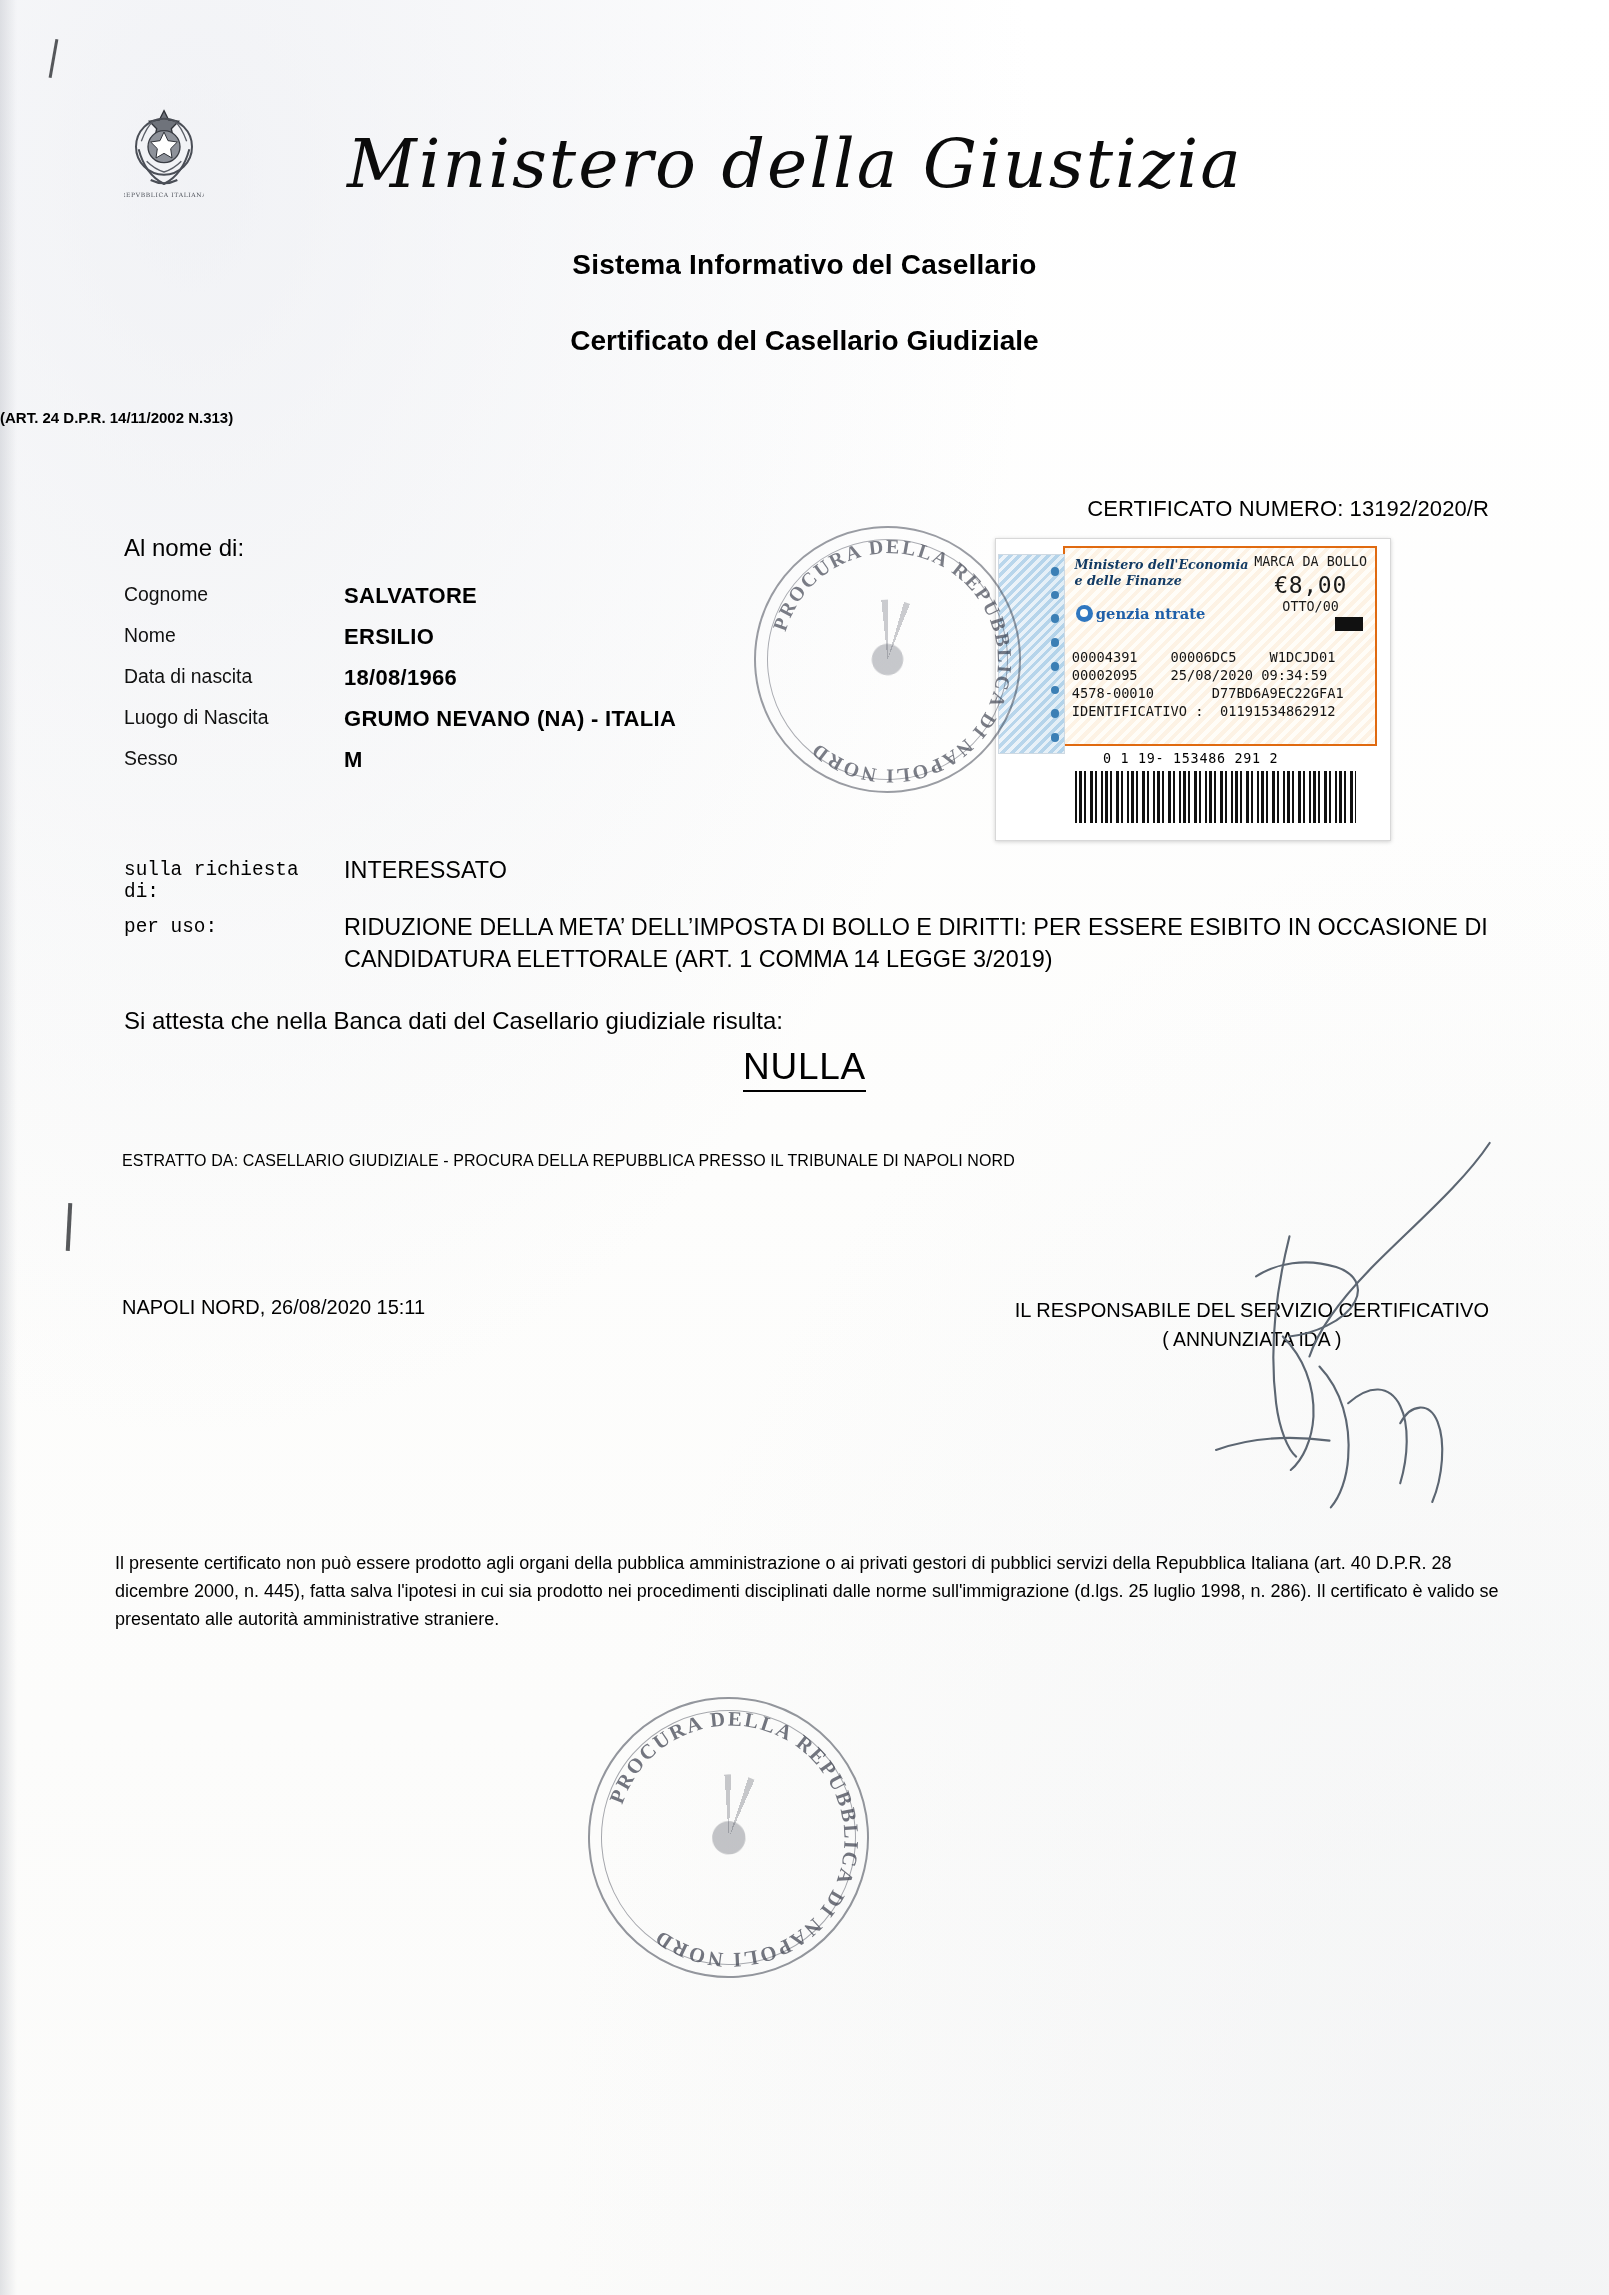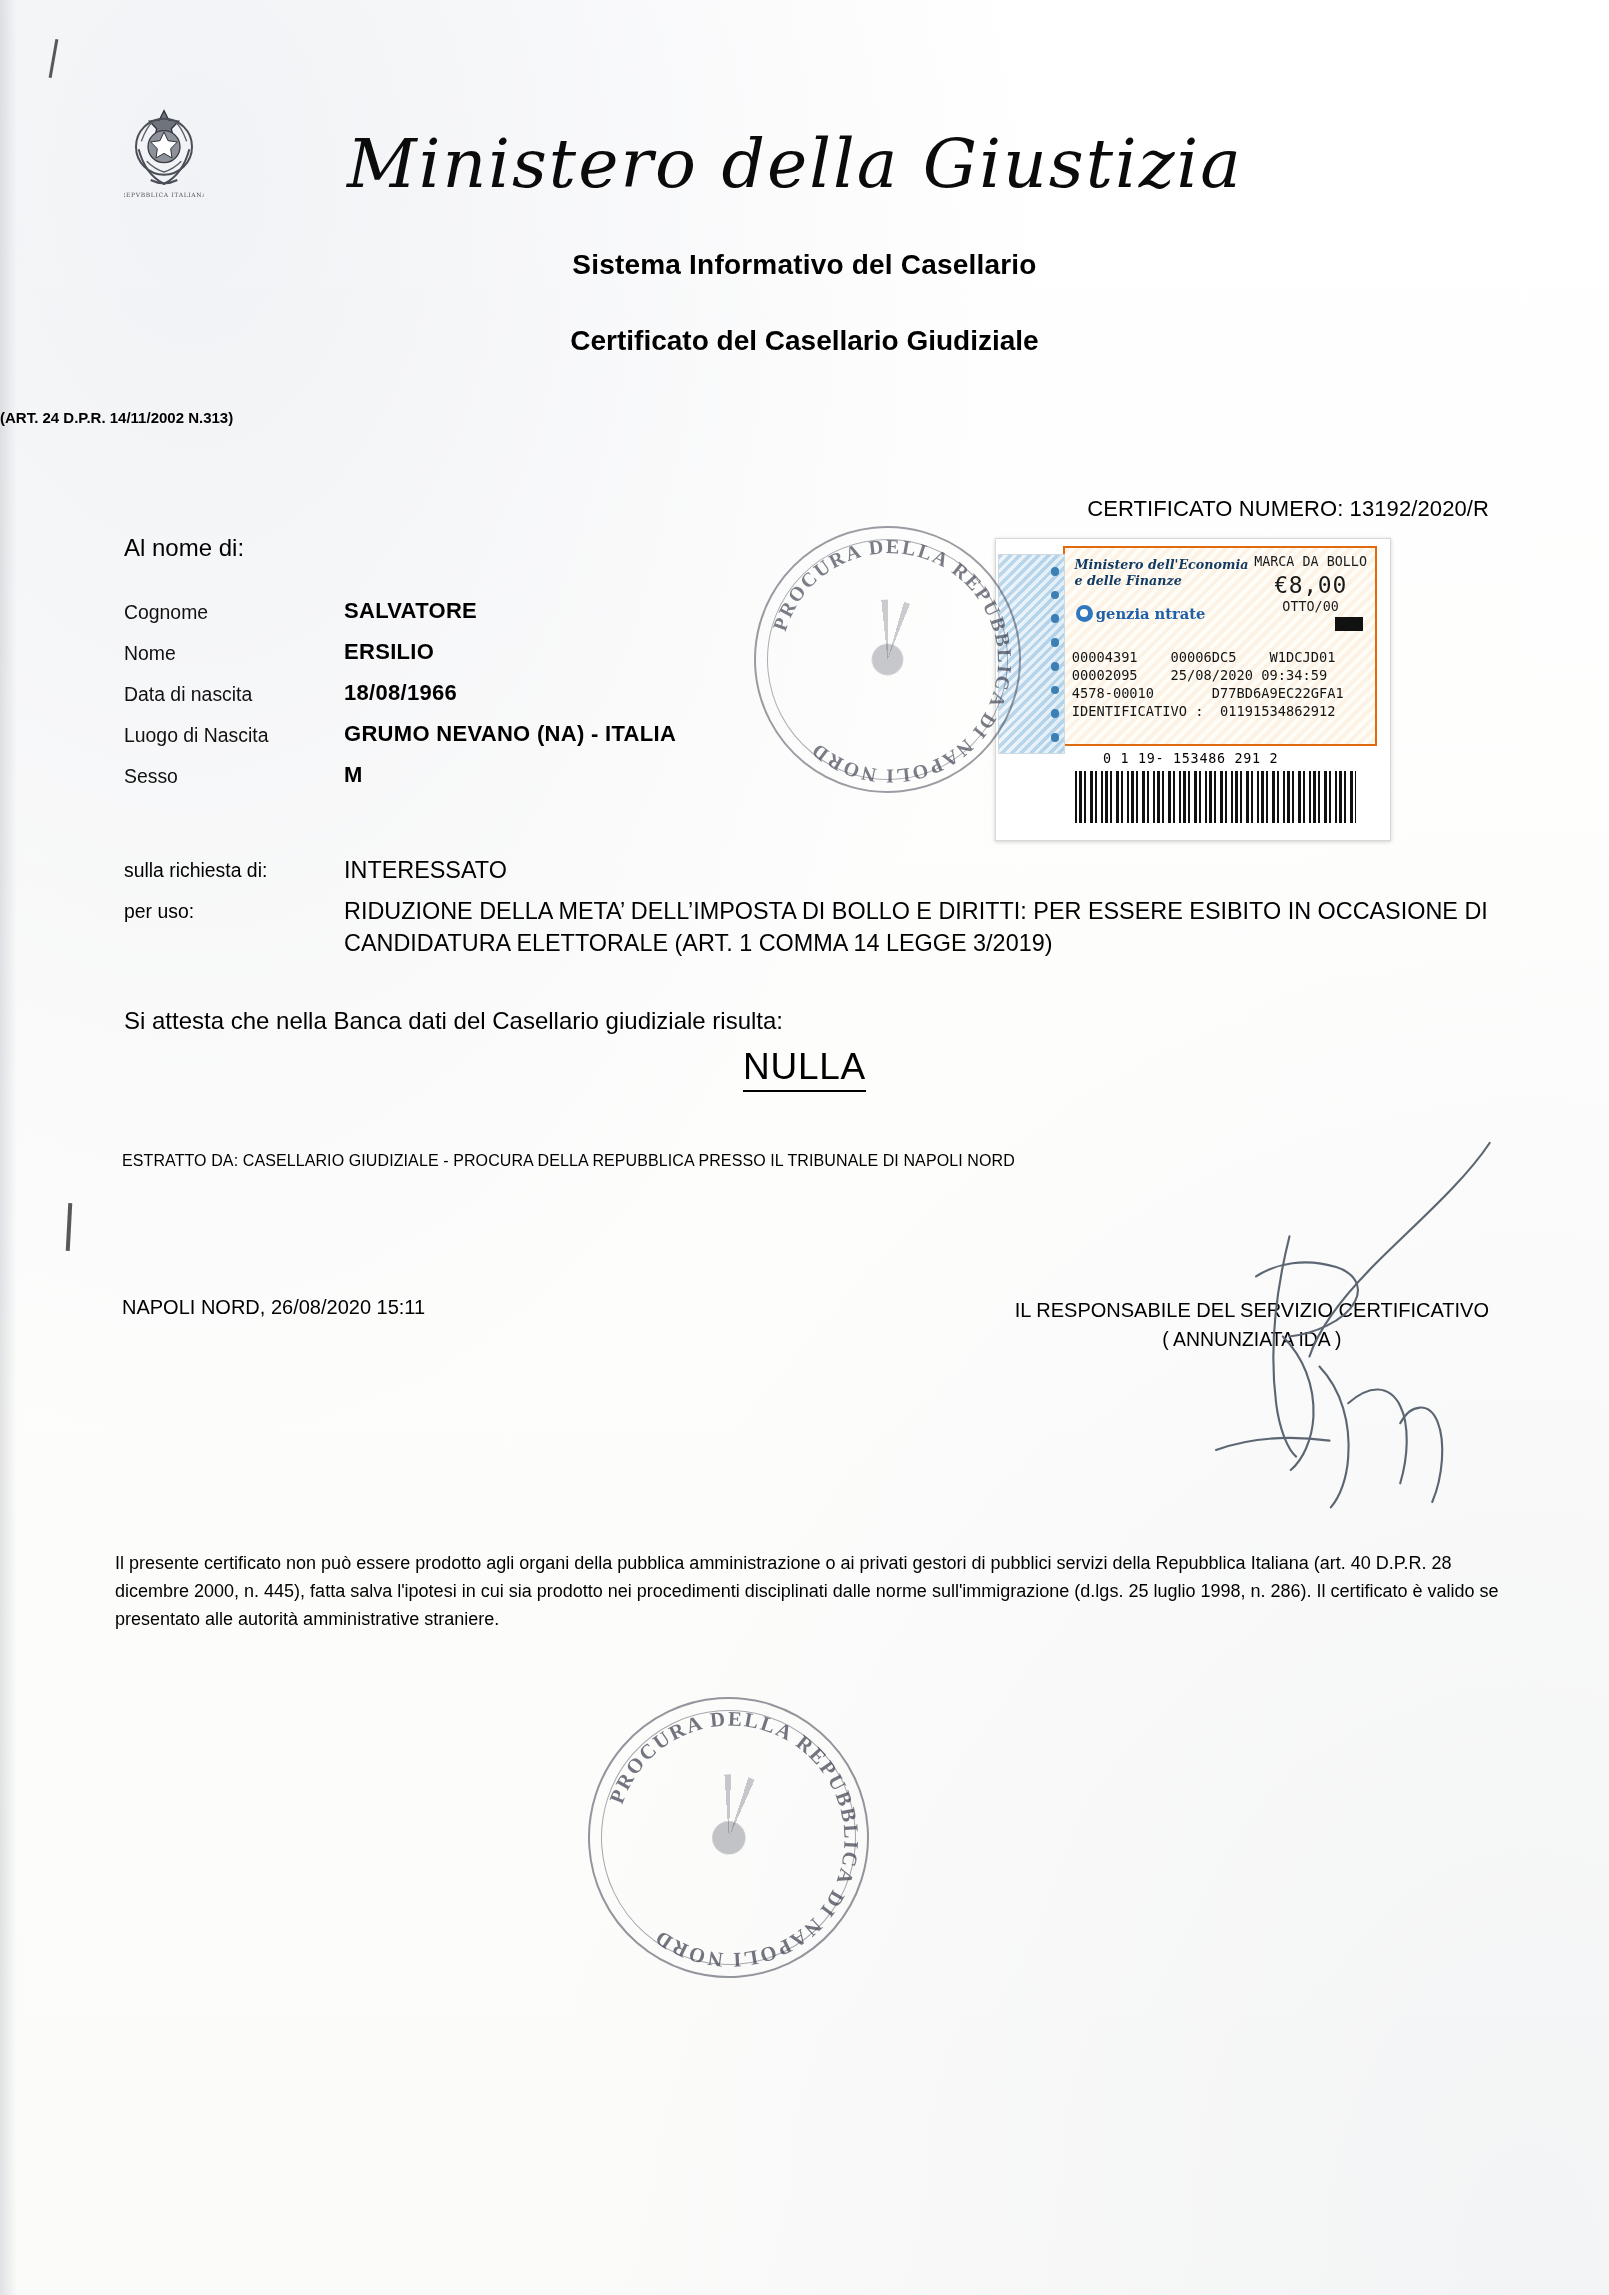--- a/index.html
+++ b/index.html
@@ -99,21 +99,21 @@
     top: 534px;
     font-size: 24px;
   }
   .id-table {
     position: absolute;
     left: 124px;
     top: 583px;
   }
   .id-row {
     display: flex;
-    align-items: flex-end;
+    align-items: flex-start;
     height: 41px;
   }
   .id-label {
     width: 220px;
     font-size: 19.4px;
     color: #111;
   }
   .id-value {
     font-size: 22px;
     font-weight: bold;
@@ -131,20 +131,21 @@
   .req-row {
     display: flex;
     align-items: flex-start;
     margin-bottom: 9.4px;
   }
   .req-label {
     width: 220px;
     flex: 0 0 220px;
     font-size: 19.4px;
     padding-top: 4px;
+    font-family: Liberation Mono, monospace;
   }
   .req-value {
     font-size: 23.4px;
     line-height: 1.35;
   }
 
   .attesta {
     position: absolute;
     left: 124px;
     top: 1007px;

